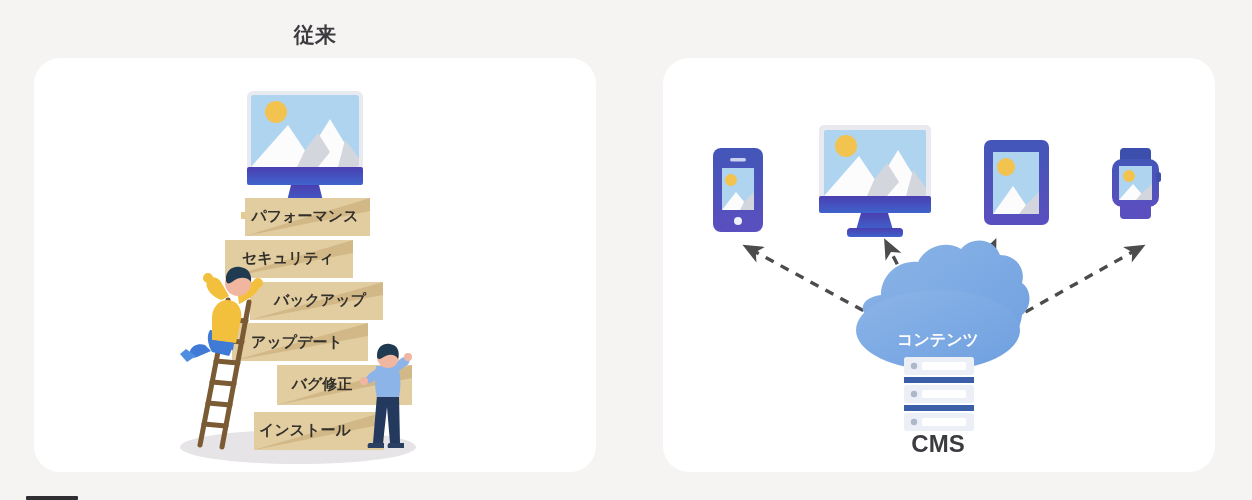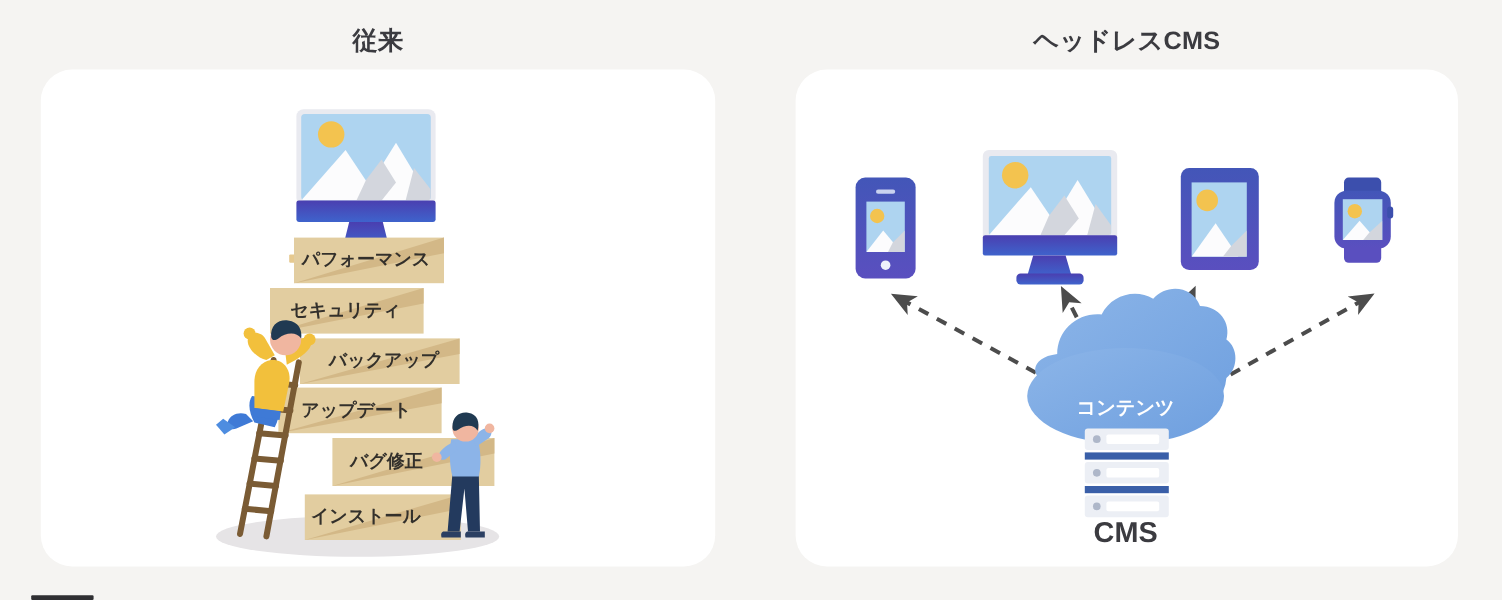--- a/index.html
+++ b/index.html
@@ -56,21 +56,20 @@
     border-radius: 1px;
   }
 </style>
 </head>
 <body>
 
 <div class="stage">
 
   <div class="panel-title title-left">従来</div>
 
-  <div class="panel-title title-right">ヘッドレスCMS</div>
 
   <div class="panel panel-left"></div>
 
   <svg class="art" width="1252" height="500" viewBox="0 0 1252 500" aria-hidden="true">
     <defs>
       <linearGradient id="monGrad" x1="0" y1="0" x2="0" y2="1">
         <stop offset="0" stop-color="#4a3fb0"></stop>
         <stop offset="1" stop-color="#3f63cc"></stop>
       </linearGradient>
       <linearGradient id="monGradSm" x1="0" y1="0" x2="0" y2="1">

